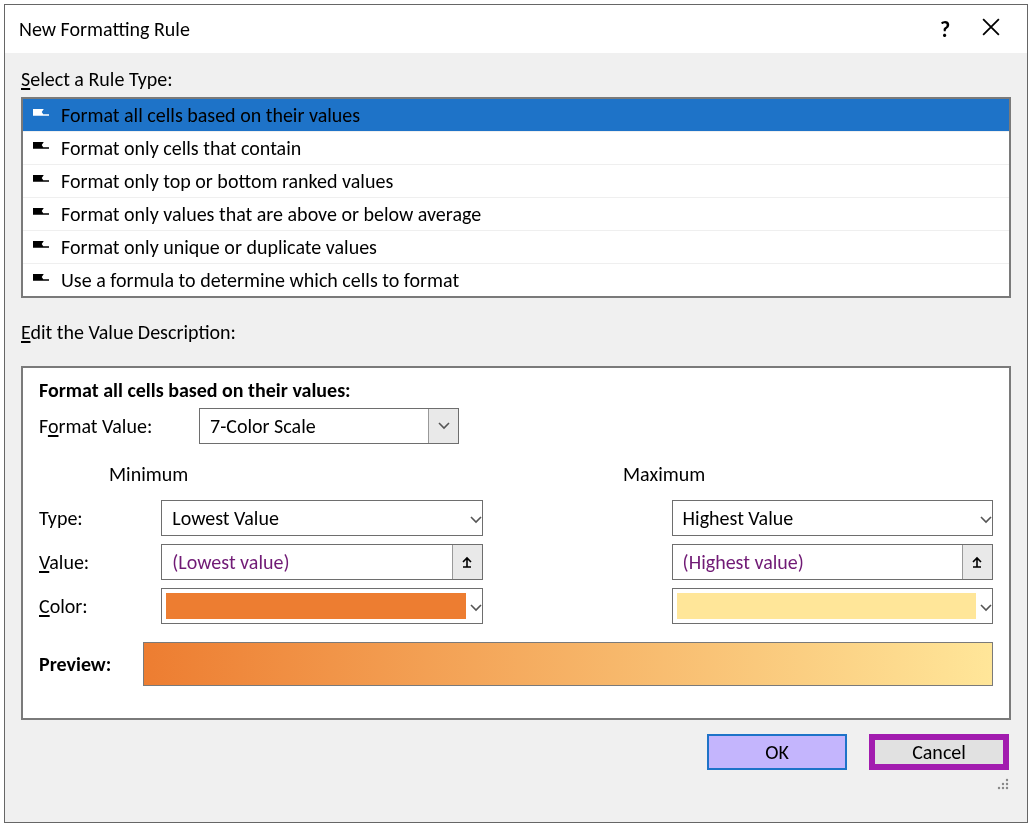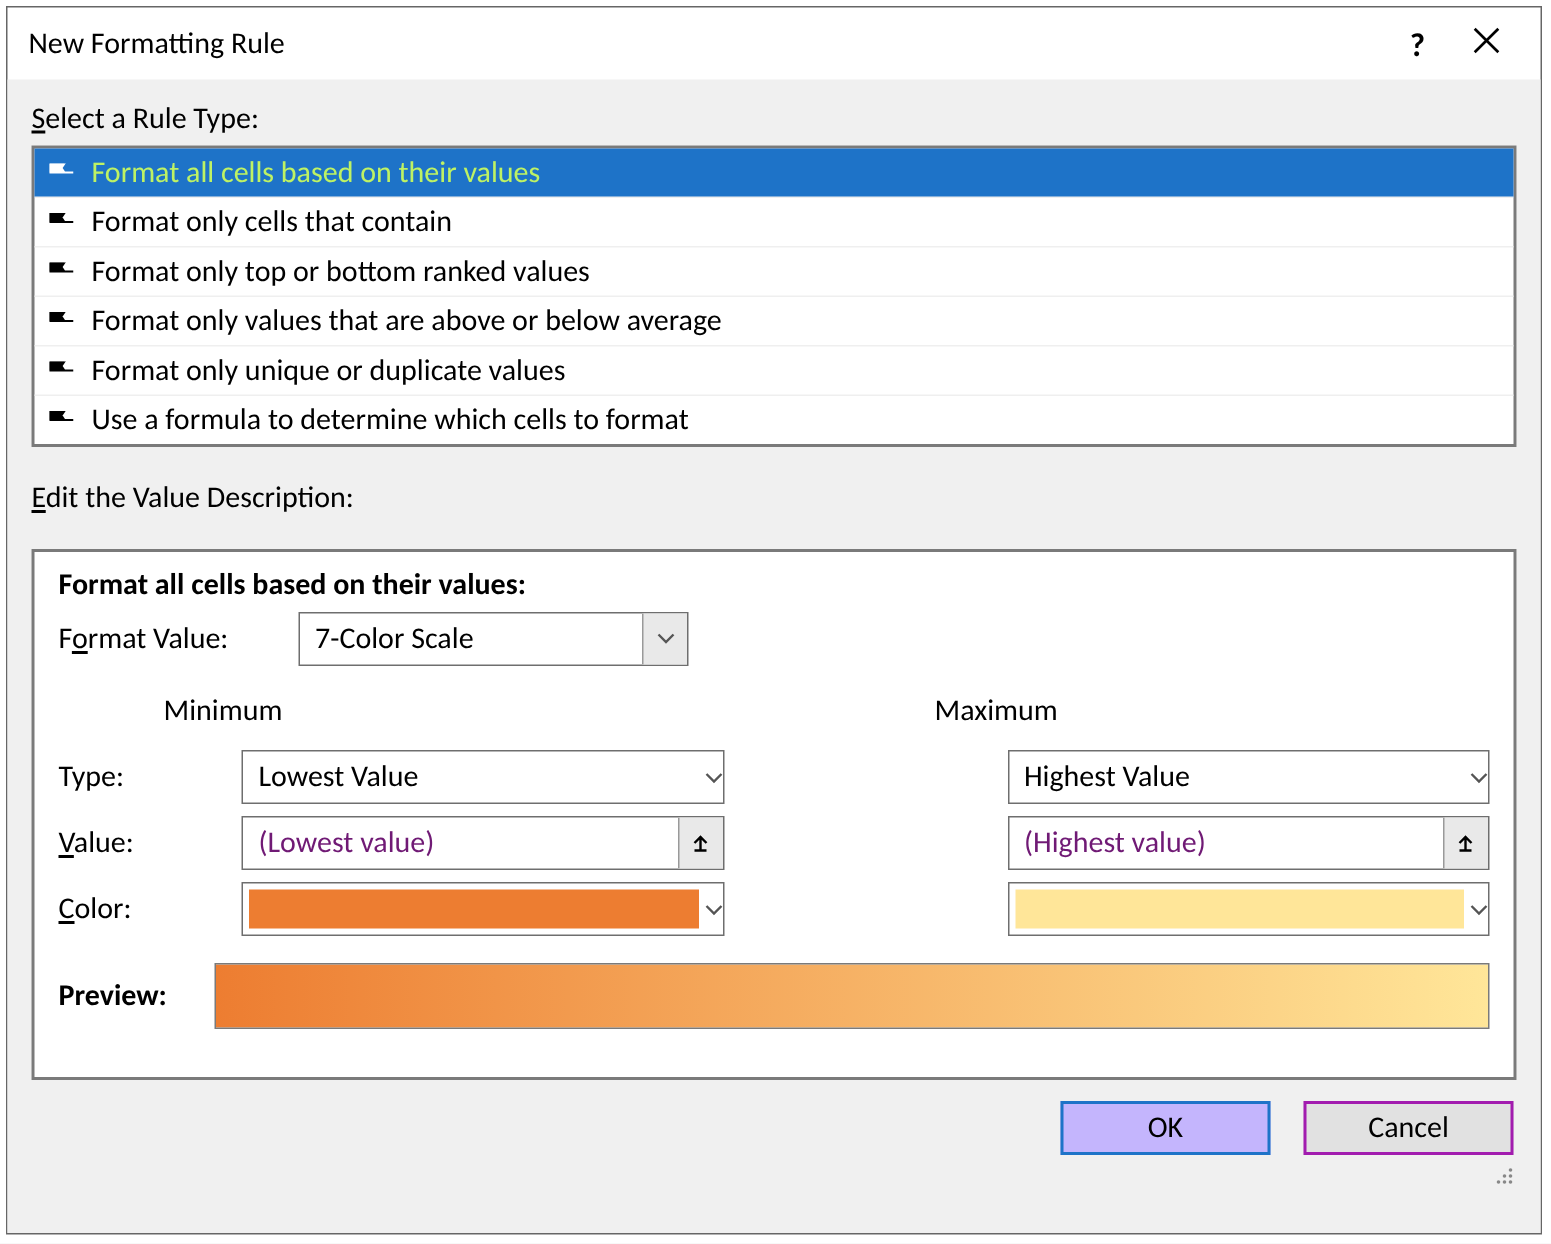--- a/index.html
+++ b/index.html
@@ -61,21 +61,21 @@
       display: flex;
       align-items: center;
       padding: 4px 6px 4px 10px;
       font-size: 20px;
       border-bottom: 1px solid #efefef;
       cursor: default;
     }
     .ruletype-item:last-child { border-bottom: none; }
     .ruletype-item.selected {
       background: #1e73c8;
-      color: #bef264;
+      color: #000000;
     }
     .ruletype-item .flag {
       width: 18px;
       margin-right: 10px;
       display: inline-flex;
       align-items: center;
     }
     .ruletype-item .flag svg { width: 16px; height: 12px; }
     .desc-box {
       margin-top: 16px;
@@ -165,21 +165,21 @@
     }
     .btn {
       width: 140px;
       height: 36px;
       display: flex;
       align-items: center;
       justify-content: center;
       font-size: 20px;
       cursor: pointer;
       background: #e1e1e1;
-      border: 2px solid #a21caf;
+      border: 6px solid #a21caf;
     }
     .btn.default {
       border: 2.5px solid #1e73c8;
       background: #c4b5fd;
     }
     .resize-grip {
       align-self: flex-end;
       margin: 2px 2px 2px auto;
     }
     .ul-accesskey { text-decoration: underline; text-underline-offset: 2px; }

